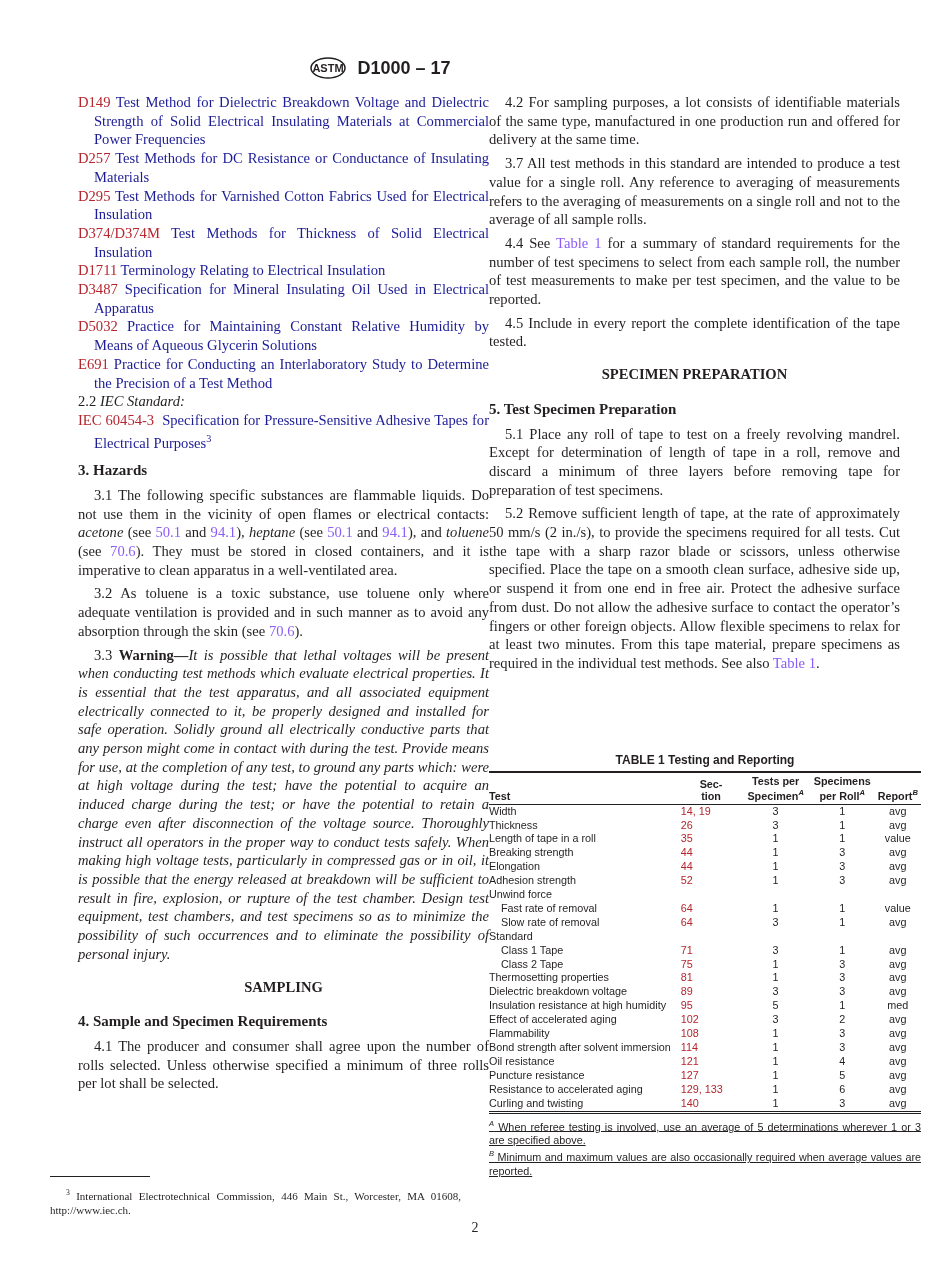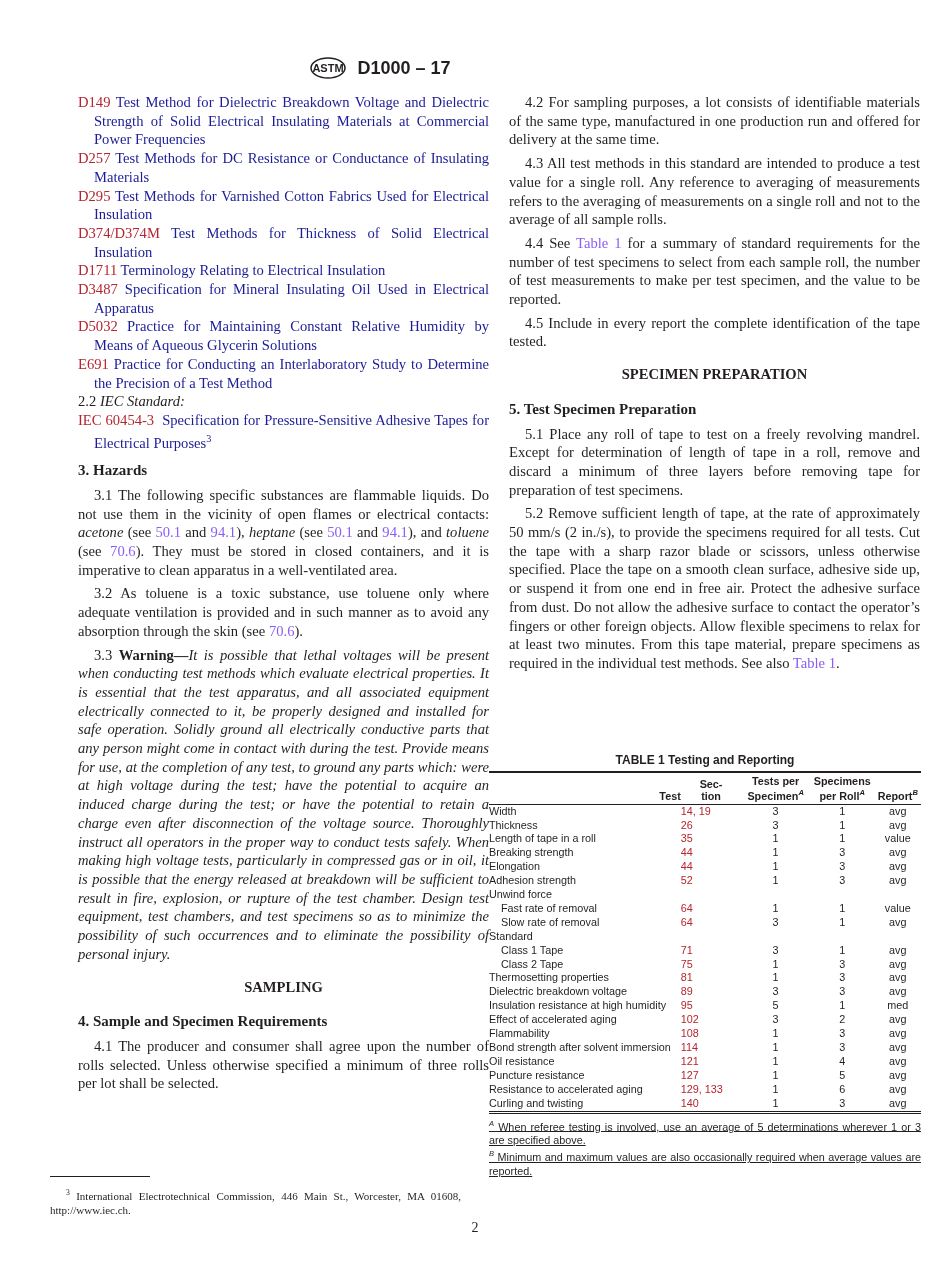--- a/index.html
+++ b/index.html
@@ -4,21 +4,21 @@
 <style>
   html, body { margin: 0; padding: 0; background: #ffffff; }
   body { width: 950px; height: 1272px; position: relative; overflow: hidden;
          font-family: "Liberation Serif", serif; color: #231f20; }
   .header { position: absolute; top: 56px; left: 0; width: 760px; text-align: center; }
   .header .logo { display: inline-block; vertical-align: middle; width: 38px; height: 24px; margin-right: 6px; }
   .header .title { display: inline-block; vertical-align: middle; font-family: "Liberation Sans", sans-serif;
                    font-weight: bold; font-size: 18px; color: #231f20; }
   .col { position: absolute; top: 93px; font-size: 14.6px; line-height: 18.7px; text-align: justify; }
   .col-left { left: 50px; width: 411px; margin-left: 28px; }
-  .col-right { left: 509px; width: 411px; }
+  .col-right { left: 489px; width: 411px; }
   .ref { padding-left: 16px; text-indent: -16px; margin: 0; }
   .code { color: #b5252e; }
   .ref-title { color: #1c1c96; }
   .red { color: #8b5cf6; }
   p { margin: 0; }
   .para { text-indent: 16px; margin-bottom: 5px; }
   .h2 { font-weight: bold; font-size: 15px; margin: 9px 0 6px 0; }
   .h-center { font-weight: bold; text-align: center; font-size: 14.6px; margin: 14px 0 16px 0; }
   .sub { margin: 0; }
   i.it { font-style: italic; }
@@ -30,21 +30,21 @@
   .table-title { text-align: center; font-weight: bold; font-size: 12px; margin-bottom: 4px; }
   table { border-collapse: collapse; width: 100%; }
   thead tr th { font-weight: bold; vertical-align: bottom; padding: 2px 0; line-height: 12px; }
   thead { border-top: 2px solid #231f20; border-bottom: 1px solid #231f20; }
   tbody tr td { padding: 0; line-height: 13.9px; white-space: nowrap; }
   tbody { border-bottom: 3px double #231f20; }
   td.test { text-align: left; }
   td.test.indent { padding-left: 12px; }
   td.sec { text-align: left; color: #b5252e; }
   td.num, td.rep { text-align: center; }
-  th.test-h { text-align: right; width: 190px; margin-top: 48px; }
+  th.test-h { text-align: left; width: 190px; margin-top: 48px; }
   th.sec-h { width: 60px; }
   th.tps-h { width: 68px; }
   th.spr-h { width: 64px; }
   th.rep-h { width: 46px; }
   sup { font-size: 0.7em; }
   .tnotes { font-size: 10.8px; line-height: 13.6px; margin-top: 3px; text-decoration: underline; }
   .tnotes p { margin: 0; text-align: justify; }
 </style>
 </head>
 <body>
@@ -79,21 +79,21 @@
   <div class="h-center">SAMPLING</div>
   <div class="h2">4. Sample and Specimen Requirements</div>
   <p class="para">4.1 The producer and consumer shall agree upon the number of rolls selected. Unless otherwise specified a minimum of three rolls per lot shall be selected.</p>
 </div>
 
 <div class="fn-rule"></div>
 <p class="footnote"><sup>3</sup><span> International Electrotechnical Commission, 446 Main St., Worcester, MA 01608, http://www.iec.ch.</span></p>
 
 <div class="col col-right">
   <p class="para">4.2 For sampling purposes, a lot consists of identifiable materials of the same type, manufactured in one production run and offered for delivery at the same time.</p>
-  <p class="para">4.3 All test methods in this standard are intended to produce a test value for a single roll. Any reference to averaging of measurements refers to the averaging of measurements on a single roll and not to the average of all sample rolls.</p>
+  <p class="para">3.7 All test methods in this standard are intended to produce a test value for a single roll. Any reference to averaging of measurements refers to the averaging of measurements on a single roll and not to the average of all sample rolls.</p>
   <p class="para"><span>4.4 See </span><a class="red">Table 1</a><span> for a summary of standard requirements for the number of test specimens to select from each sample roll, the number of test measurements to make per test specimen, and the value to be reported.</span></p>
   <p class="para">4.5 Include in every report the complete identification of the tape tested.</p>
 
   <div class="h-center">SPECIMEN PREPARATION</div>
   <div class="h2">5. Test Specimen Preparation</div>
   <p class="para">5.1 Place any roll of tape to test on a freely revolving mandrel. Except for determination of length of tape in a roll, remove and discard a minimum of three layers before removing tape for preparation of test specimens.</p>
   <p class="para"><span>5.2 Remove sufficient length of tape, at the rate of approximately 50 mm/s (2 in./s), to provide the specimens required for all tests. Cut the tape with a sharp razor blade or scissors, unless otherwise specified. Place the tape on a smooth clean surface, adhesive side up, or suspend it from one end in free air. Protect the adhesive surface from dust. Do not allow the adhesive surface to contact the operator’s fingers or other foreign objects. Allow flexible specimens to relax for at least two minutes. From this tape material, prepare specimens as required in the individual test methods. See also </span><a class="red">Table 1</a><span>.</span></p>
 </div>
 
 <div class="table-wrap">

